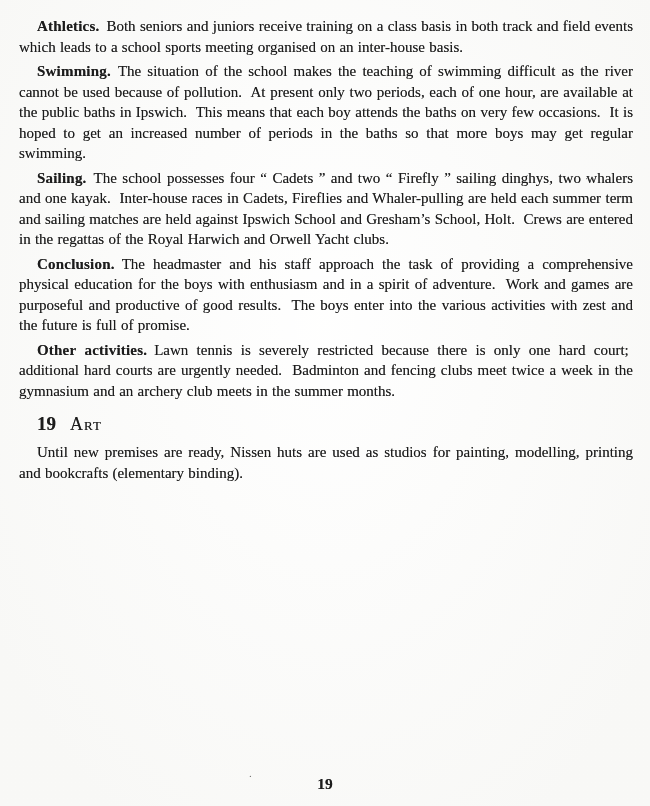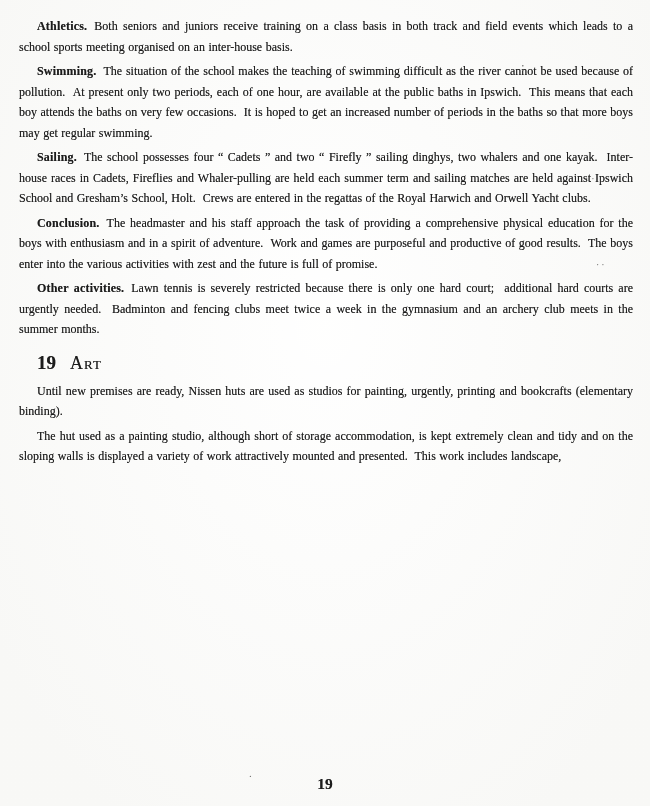--- a/index.html
+++ b/index.html
@@ -15,21 +15,21 @@
     margin: 0;
     padding: 16px 17px 0 19px;
     background:
       radial-gradient(ellipse at 50% 40%, rgba(255,255,255,0.9) 0%, rgba(0,0,0,0.015) 85%),
       #fcfcfa;
     overflow: hidden;
     font-family: "Liberation Serif", "DejaVu Serif", serif;
     color: #1c1c1c;
   }
   .para {
-    font-size: 12px;
+    font-size: 15px;
     line-height: 20.5px;
     text-align: justify;
     text-indent: 18px;
     margin: 0 0 4px 0;
     word-spacing: 0.5px;
     hyphens: none;
     text-shadow: 0 0 0.6px rgba(20,20,20,0.55);
   }
   .lead {
     font-weight: 700;
@@ -85,23 +85,22 @@
   <p class="para"><b class="lead">Swimming.</b><span>The situation of the school makes the teaching of swimming difficult as the river cannot be used because of pollution.&nbsp; At present only two periods, each of one hour, are available at the public baths in Ipswich.&nbsp; This means that each boy attends the baths on very few occasions.&nbsp; It is hoped to get an increased number of periods in the baths so that more boys may get regular swimming.</span></p>
 
   <p class="para"><b class="lead">Sailing.</b><span>The school possesses four “ Cadets ” and two “ Firefly ” sailing dinghys, two whalers and one kayak.&nbsp; Inter-house races in Cadets, Fireflies and Whaler-pulling are held each summer term and sailing matches are held against Ipswich School and Gresham’s School, Holt.&nbsp; Crews are entered in the regattas of the Royal Harwich and Orwell Yacht clubs.</span></p>
 
   <p class="para"><b class="lead">Conclusion.</b><span>The headmaster and his staff approach the task of providing a comprehensive physical education for the boys with enthusiasm and in a spirit of adventure.&nbsp; Work and games are purposeful and productive of good results.&nbsp; The boys enter into the various activities with zest and the future is full of promise.</span></p>
 
   <p class="para"><b class="lead">Other activities.</b><span>Lawn tennis is severely restricted because there is only one hard court;&nbsp; additional hard courts are urgently needed.&nbsp; Badminton and fencing clubs meet twice a week in the gymnasium and an archery club meets in the summer months.</span></p>
 
   <div class="section-heading"><span class="section-number">19</span><span class="section-title">Art</span></div>
 
-  <p class="para"><span>Until new premises are ready, Nissen huts are used as studios for painting, urgently, printing and bookcrafts (elementary binding).</span></p>
+  <p class="para"><span>Until new premises are ready, Nissen huts are used as studios for painting, modelling, printing and bookcrafts (elementary binding).</span></p>
 
-  <p class="para"><span>The hut used as a painting studio, although short of storage accommodation, is kept extremely clean and tidy and on the sloping walls is displayed a variety of work attractively mounted and presented.&nbsp; This work includes landscape,</span></p>
 
   <div class="page-number">19</div>
 
   <span class="artifact a1">:</span>
   <span class="artifact a2">··</span>
   <span class="artifact a3">··</span>
   <span class="artifact a4">.</span>
 
 </div>
 

